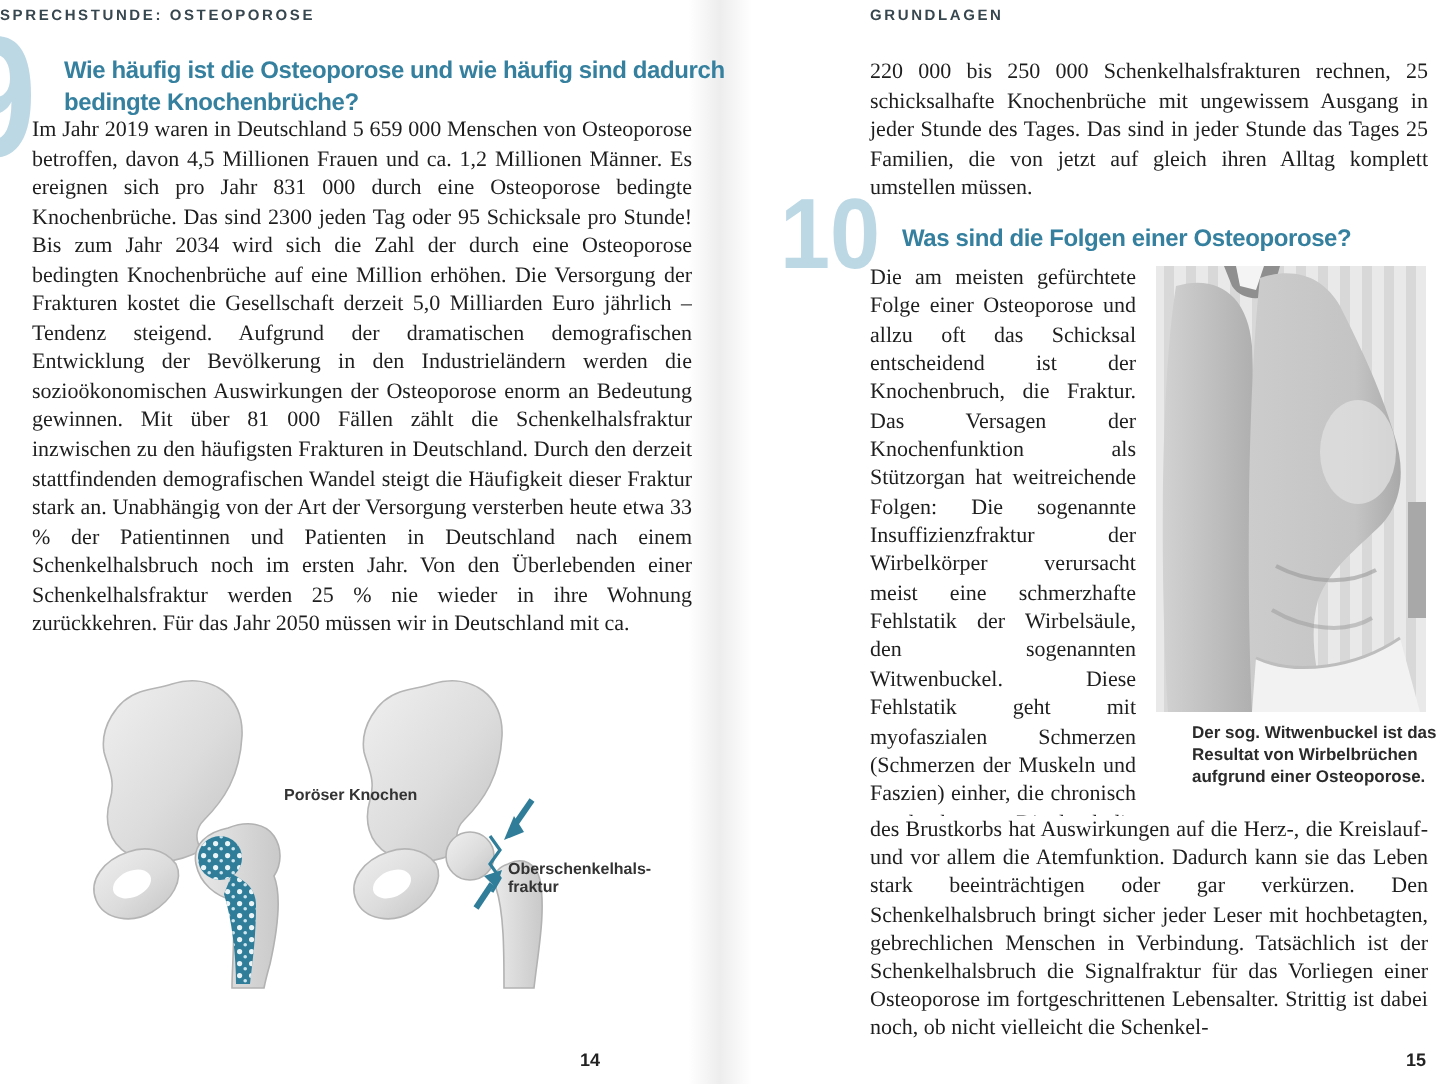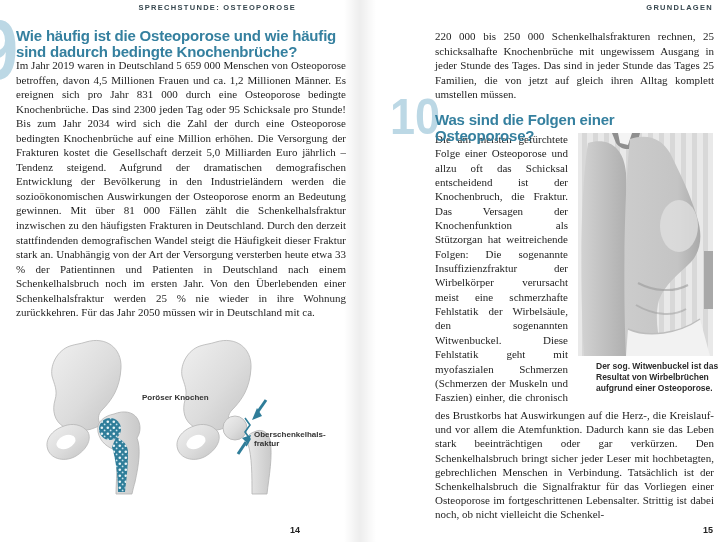--- a/index.html
+++ b/index.html
@@ -2,29 +2,29 @@
 <html lang="de"><head>
 <meta charset="utf-8">
 <style>
   html,body{margin:0;padding:0;}
   body{width:720px;height:542px;background:#ffffff;overflow:hidden;
        font-family:"Liberation Sans", sans-serif;}
   .spread{position:relative;width:720px;height:542px;background:#ffffff;}
   .gutter{position:absolute;left:344px;top:0;width:32px;height:542px;
           background:linear-gradient(90deg,rgba(0,0,0,0) 0%,rgba(0,0,0,0.07) 50%,rgba(0,0,0,0) 100%);}
   .running-head{position:absolute;top:3px;font-size:7.5px;font-weight:700;
-          letter-spacing:1.3px;color:#37474f;text-align:right;}
+          letter-spacing:1.3px;color:#37474f;text-align:left;}
   .rh-left{left:0;width:296px;}
   .rh-right{left:435px;width:278px;}
   .big-num{position:absolute;color:#bcd8e5;font-weight:700;line-height:1;
           transform:scaleX(0.84);transform-origin:left top;z-index:0;}
   .num9{left:-22px;top:6px;font-size:86px;}
   .num10{left:390px;top:92px;font-size:50px;transform:scaleX(0.9);}
   .section-heading{position:absolute;color:#35809f;font-weight:700;
-          font-size:15px;line-height:15.5px;letter-spacing:-0.2px;z-index:1;}
+          font-size:12px;line-height:15.5px;letter-spacing:-0.2px;z-index:1;margin-left:16px;}
   .h-left{left:16px;top:28px;width:332px;}
   .h-right{left:435px;top:112px;width:282px;}
   .body-text{position:absolute;font-family:"Liberation Serif", serif;
           font-size:11px;line-height:14.55px;color:#1e1e1e;text-align:justify;}
   .bt-left{left:16px;top:58px;width:330px;max-height:280px;overflow:hidden;}
   .bt-intro{left:435px;top:29px;width:279px;}
   .bt-narrow{left:435px;top:132px;width:133px;max-height:276px;overflow:hidden;
           line-height:14.35px;}
   .bt-bottom{left:435px;top:408px;width:279px;line-height:14.2px;}
   .figure-bones{position:absolute;left:14px;top:336px;width:332px;height:162px;}

